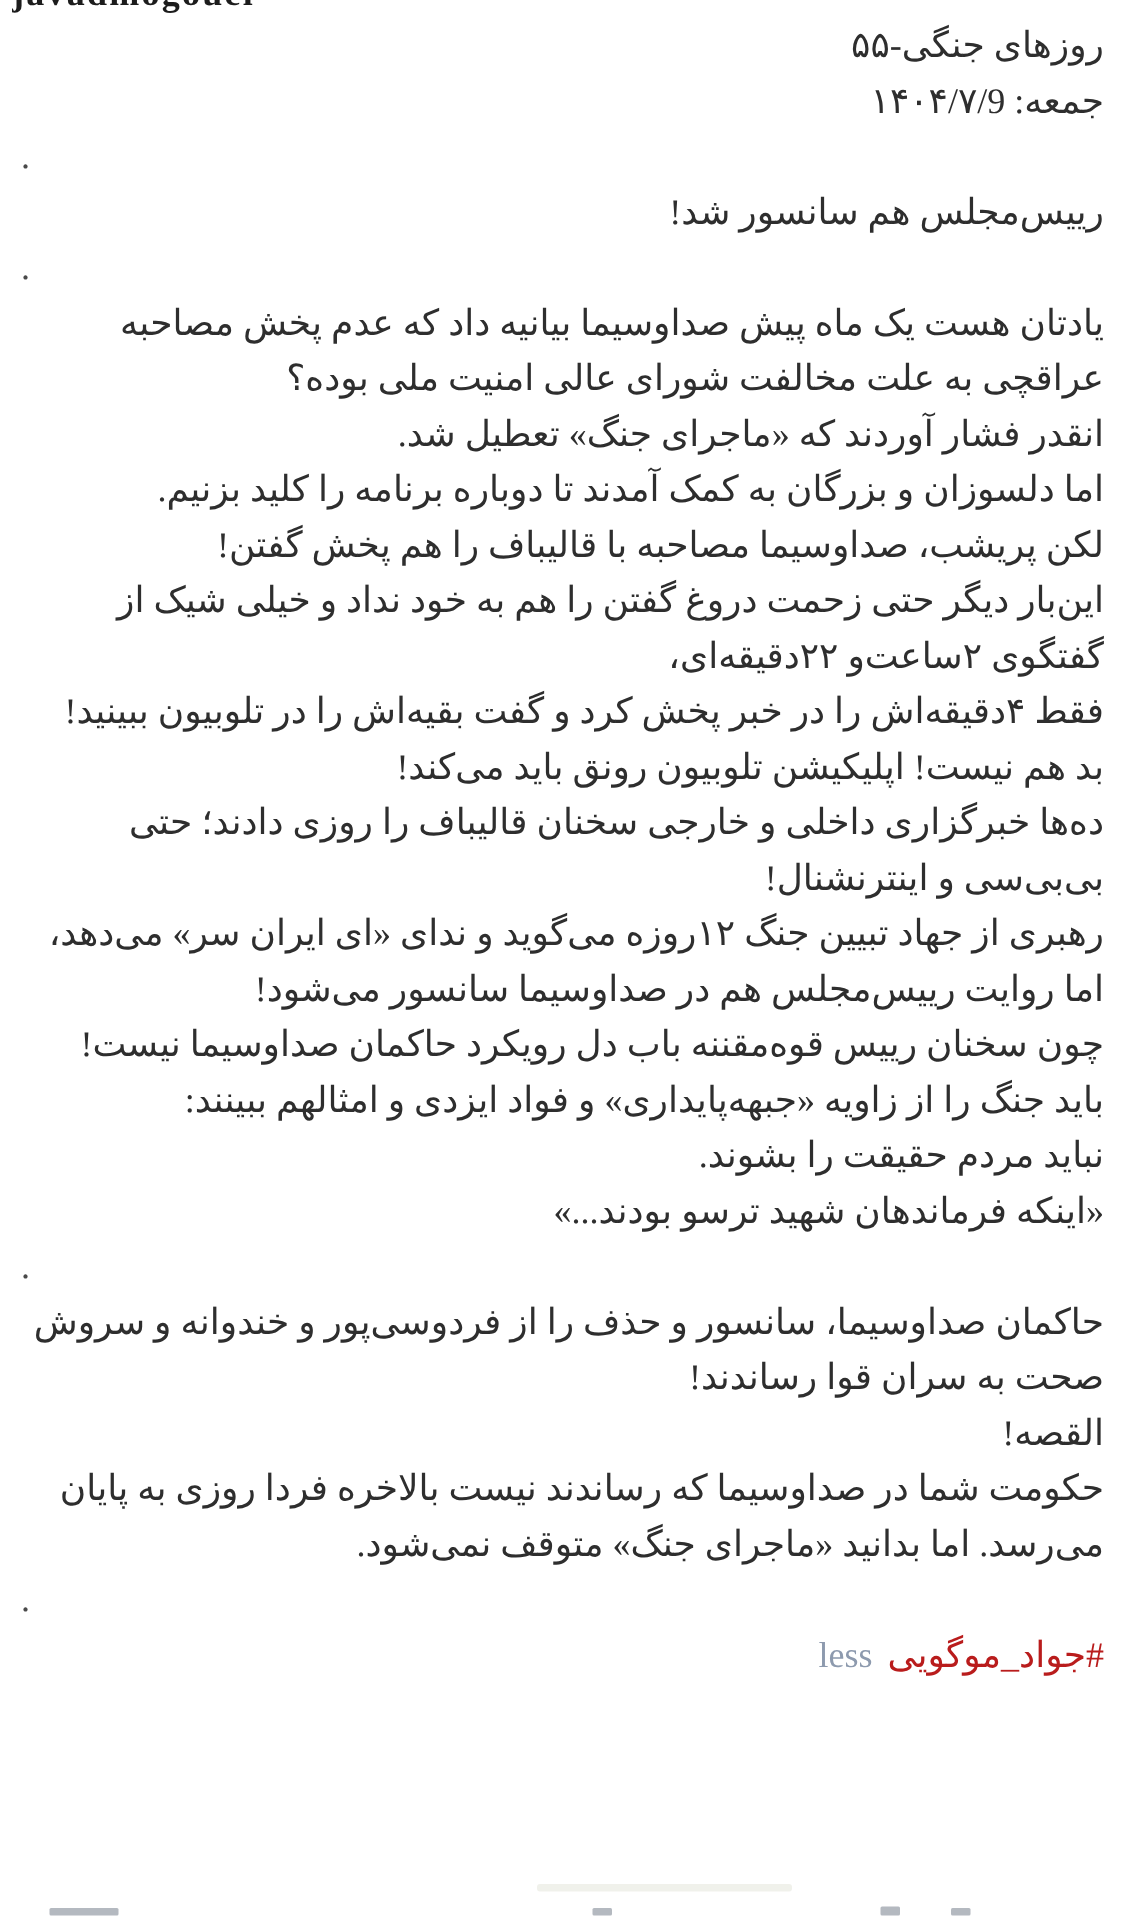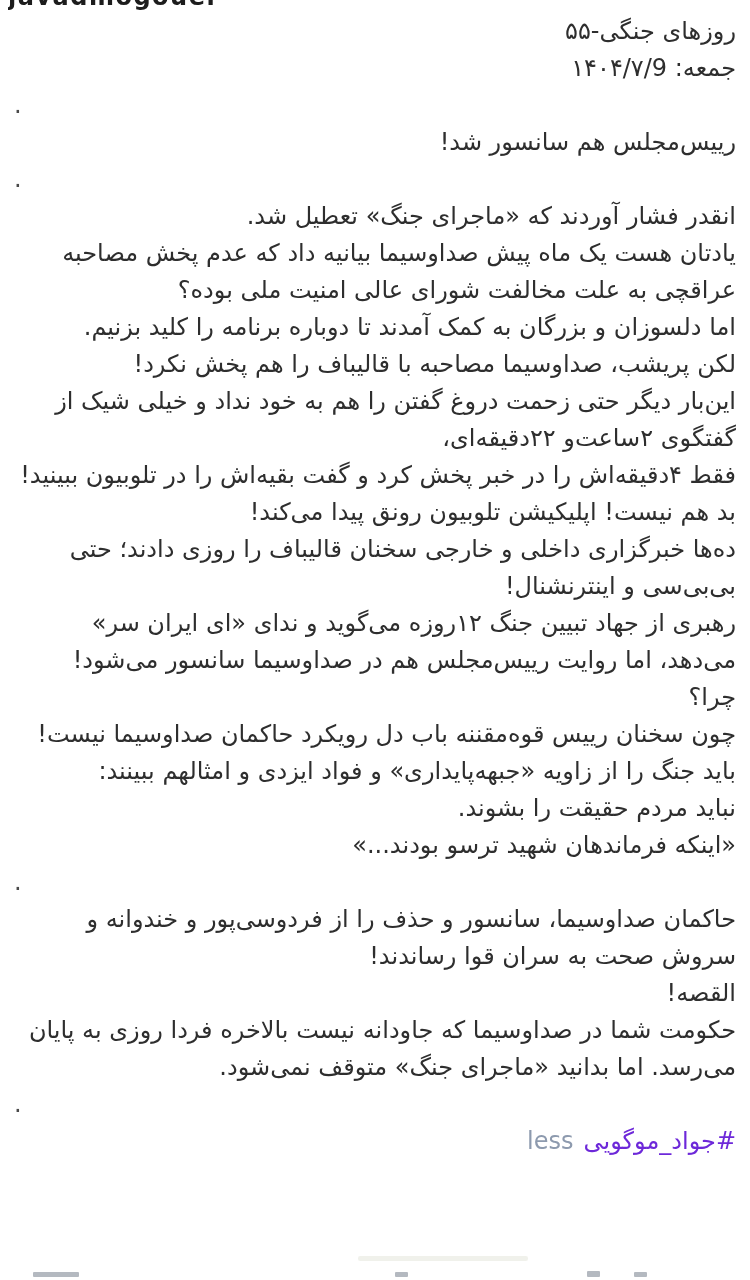--- a/index.html
+++ b/index.html
@@ -1,18 +1,18 @@
 <!DOCTYPE html>
 <html lang="fa"><head>
 <meta charset="utf-8">
 <style>
   html, body { margin:0; padding:0; background:#ffffff; }
   body { width:750px; height:1280px; overflow:hidden;
          font-family:"DejaVu Sans", sans-serif; }
-  .page { position:relative; width:750px; height:1050px; background:#ffffff; }
+  .page { position:relative; width:750px; height:1050px; background:#ffffff;font-family:Liberation Serif, serif; }
 
   
   .username-clip { position:absolute; top:0; left:8px; width:260px; height:11px;
                    overflow:hidden; }
   .username-text { display:block; margin-top:-17px; font-weight:bold;
                    font-size:24px; letter-spacing:1.5px; color:#1c1c1c;
                    direction:ltr; text-align:left; white-space:nowrap; }
 
   
   .caption { position:absolute; top:13px; left:0; right:0; padding:0 14px;
@@ -43,42 +43,41 @@
     <span class="username-text" style="color: rgb(28, 28, 28);">javadmogouei</span>
   </div>
 
   <div class="caption" dir="rtl" style="color: rgb(46, 46, 46);">
     <div>
         <div class="line text-line">روزهای جنگی-۵۵</div>
         <div class="line text-line">جمعه: ۱۴۰۴/۷/9</div>
         <div class="line dot-line">.</div>
         <div class="line text-line">رییس‌مجلس هم سانسور شد!</div>
         <div class="line dot-line">.</div>
+        <div class="line text-line">یادتان هست یک ماه پیش صداوسیما بیانیه داد که عدم پخش مصاحبه عراقچی به علت مخالفت شورای عالی امنیت ملی بوده؟</div>
         <div class="line text-line">انقدر فشار آوردند که «ماجرای جنگ» تعطیل شد.</div>
-        <div class="line text-line">یادتان هست یک ماه پیش صداوسیما بیانیه داد که عدم پخش مصاحبه عراقچی به علت مخالفت شورای عالی امنیت ملی بوده؟</div>
         <div class="line text-line">اما دلسوزان و بزرگان به کمک آمدند تا دوباره برنامه را کلید بزنیم.</div>
-        <div class="line text-line">لکن پریشب، صداوسیما مصاحبه با قالیباف را هم پخش نکرد!</div>
+        <div class="line text-line">لکن پریشب، صداوسیما مصاحبه با قالیباف را هم پخش گفتن!</div>
         <div class="line text-line">این‌بار دیگر حتی زحمت دروغ گفتن را هم به خود نداد و خیلی شیک از گفتگوی ۲ساعت‌و ۲۲دقیقه‌ای،</div>
         <div class="line text-line">فقط ۴دقیقه‌اش را در خبر پخش کرد و گفت بقیه‌اش را در تلوبیون ببینید!</div>
-        <div class="line text-line">بد هم نیست! اپلیکیشن تلوبیون رونق پیدا می‌کند!</div>
+        <div class="line text-line">بد هم نیست! اپلیکیشن تلوبیون رونق باید می‌کند!</div>
         <div class="line text-line">ده‌ها خبرگزاری داخلی و خارجی سخنان قالیباف را روزی دادند؛ حتی بی‌بی‌سی و اینترنشنال!</div>
         <div class="line text-line">رهبری از جهاد تبیین جنگ ۱۲روزه می‌گوید و ندای «ای ایران سر» می‌دهد، اما روایت رییس‌مجلس هم در صداوسیما سانسور می‌شود!</div>
-        <div class="line text-line">چرا؟</div>
         <div class="line text-line">چون سخنان رییس قوه‌مقننه باب دل رویکرد حاکمان صداوسیما نیست!</div>
         <div class="line text-line">باید جنگ را از زاویه «جبهه‌پایداری» و فواد ایزدی و امثالهم ببینند:</div>
         <div class="line text-line">نباید مردم حقیقت را بشوند.</div>
         <div class="line text-line">«اینکه فرماندهان شهید ترسو بودند...»</div>
         <div class="line dot-line">.</div>
         <div class="line text-line">حاکمان صداوسیما، سانسور و حذف را از فردوسی‌پور و خندوانه و سروش صحت به سران قوا رساندند!</div>
         <div class="line text-line">القصه!</div>
-        <div class="line text-line">حکومت شما در صداوسیما که جاودانه نیست بالاخره فردا روزی به پایان می‌رسد. اما بدانید «ماجرای جنگ» متوقف نمی‌شود.</div>
+        <div class="line text-line">حکومت شما در صداوسیما که رساندند نیست بالاخره فردا روزی به پایان می‌رسد. اما بدانید «ماجرای جنگ» متوقف نمی‌شود.</div>
         <div class="line dot-line">.</div>
       </div>
     <div class="hash-row">
-      <span class="hashtag" style="color: #6d28d9;">#جواد_موگویی</span><span class="less" style="color: rgb(141, 154, 174);">less</span>
+      <span class="hashtag" style="color: #b91c1c;">#جواد_موگویی</span><span class="less" style="color: rgb(141, 154, 174);">less</span>
     </div>
   </div>
 
   <div class="smudge"></div>
   <div class="frag frag-a"></div>
   <div class="frag frag-b"></div>
   <div class="frag frag-c"></div>
   <div class="frag frag-d"></div>
 
 </div>

